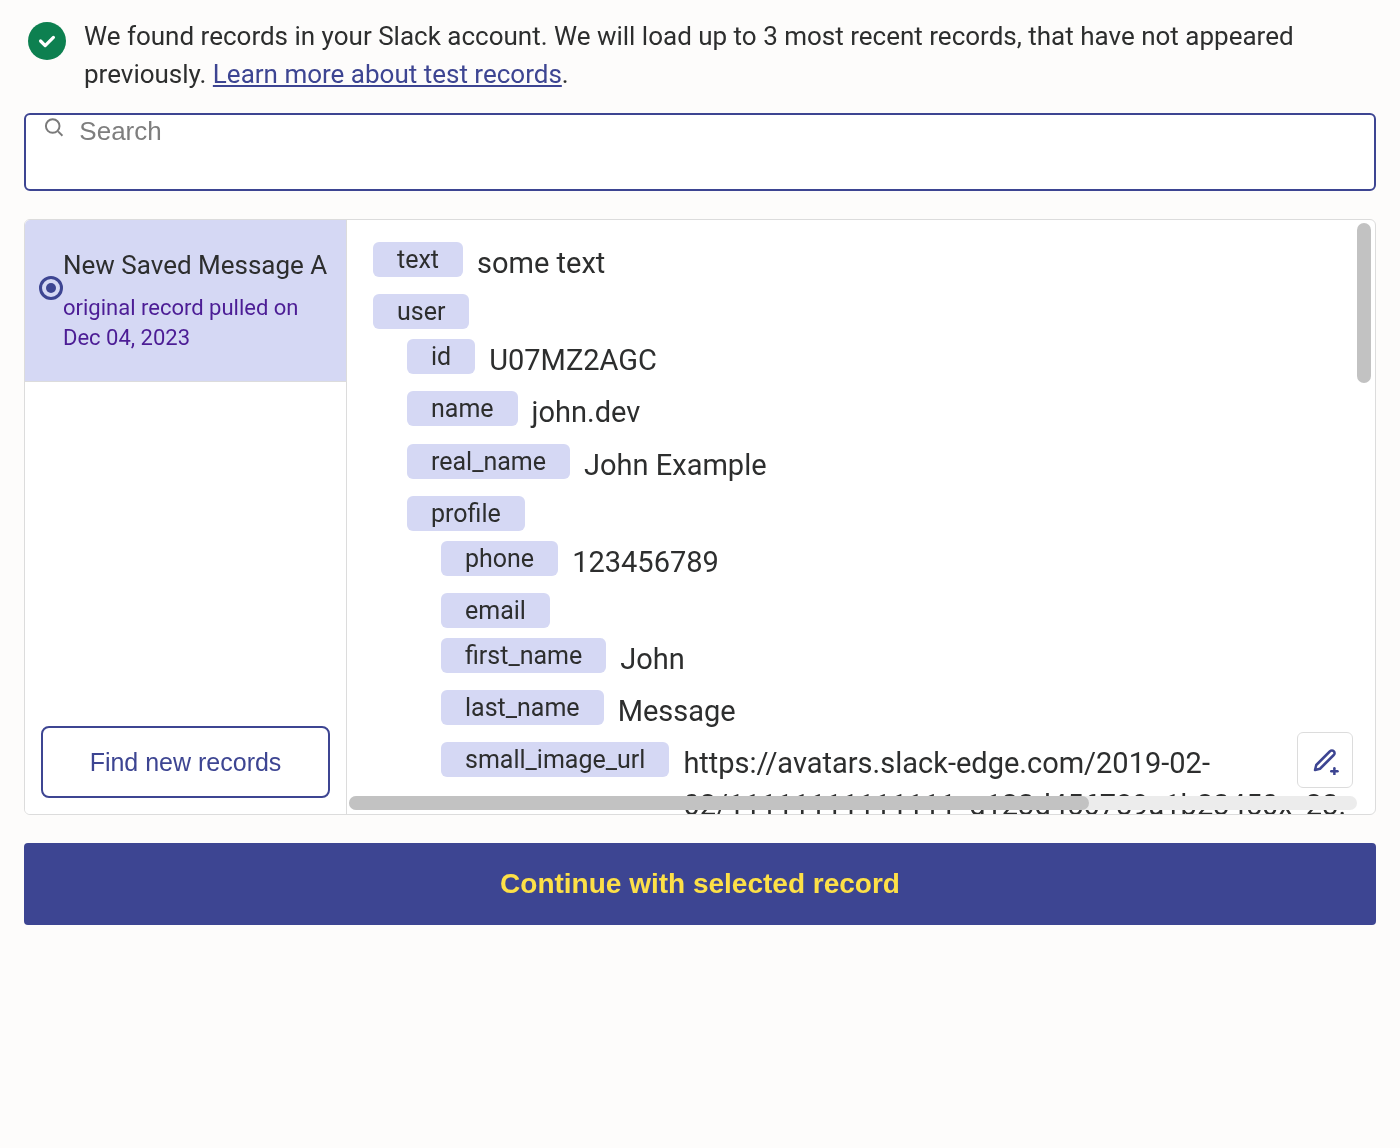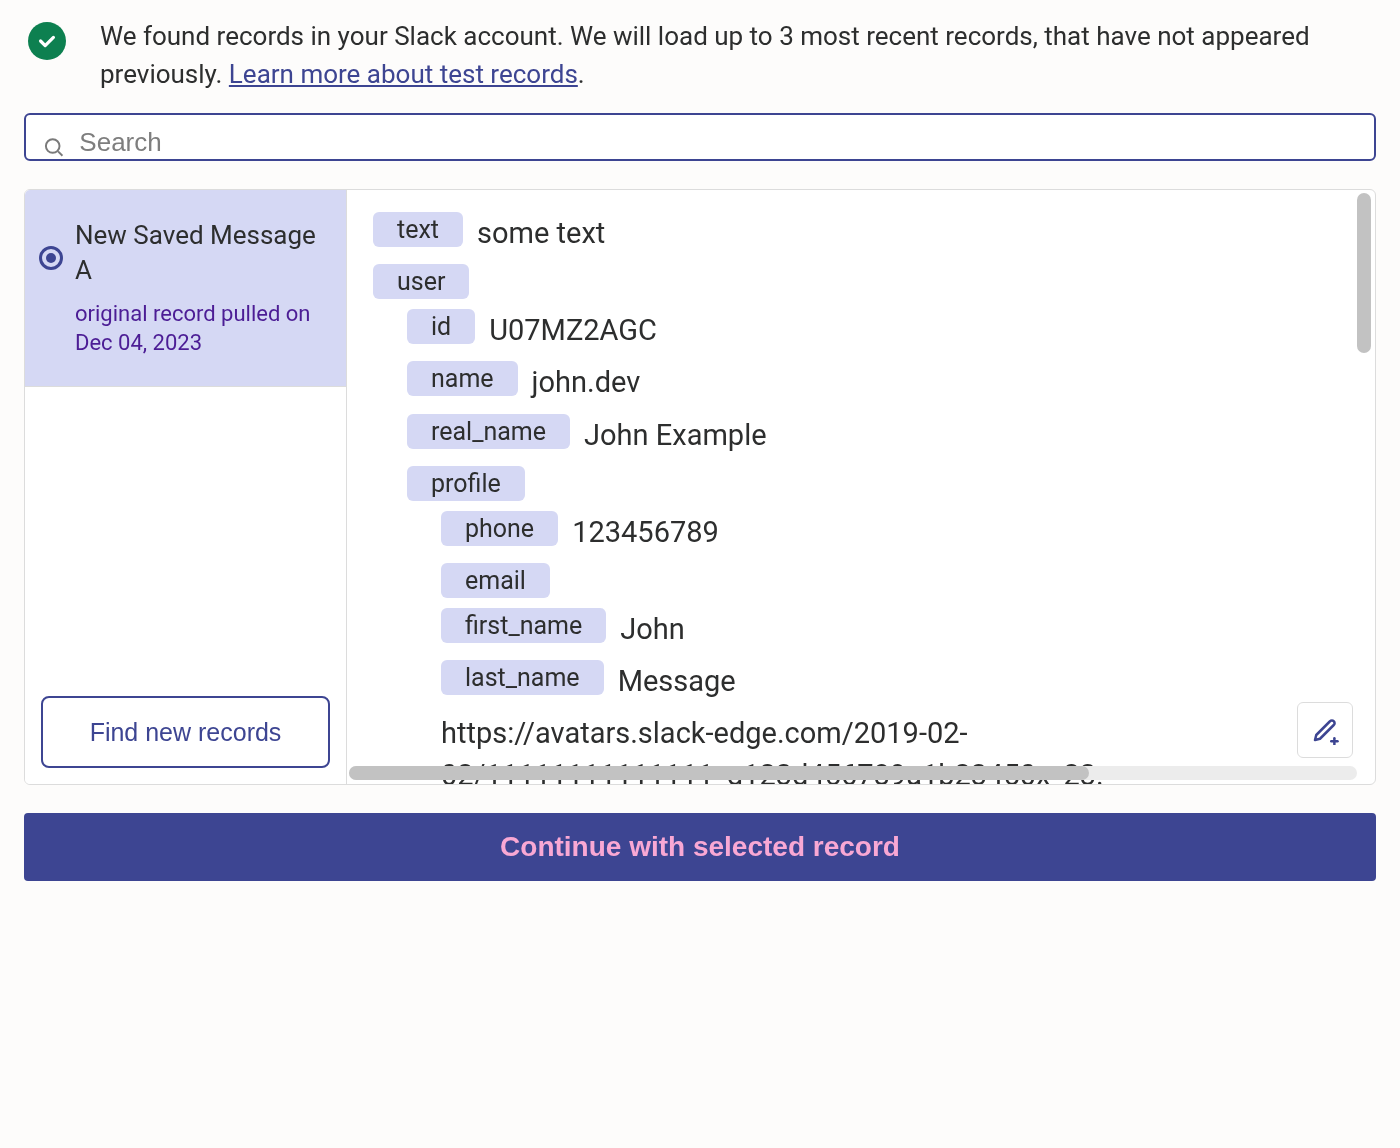--- a/index.html
+++ b/index.html
@@ -10,41 +10,41 @@
     color: #2d2e2e;
     width: 1400px;
     padding: 18px 0 30px 0;
   }
   .page { padding: 0 24px; }
 
   
   .alert {
     display: flex;
     align-items: flex-start;
-    gap: 34px;
+    gap: 18px;
     padding: 0 4px 20px 4px;
   }
   .check-badge {
     width: 38px; height: 38px;
     border-radius: 50%;
     background: #0d8050;
     display: flex; align-items: center; justify-content: center;
     margin-top: 4px;
     flex-shrink: 0;
   }
   .check-badge svg { width: 22px; height: 22px; stroke: #fff; }
   .alert-text { font-size: 26px; line-height: 1.45; color: #2d2e2e; }
   .alert-text a { color: #3d4592; text-decoration: underline; }
 
   
   .search-wrap {
-    display: flex; align-items: flex-end;
+    display: flex; align-items: flex-start;
     border: 2px solid #3d4592;
     border-radius: 6px;
-    height: 48px;
+    height: 78px;
     padding: 0 16px;
     background: #fff;
   }
   .search-wrap svg { width: 24px; height: 24px; stroke: #7a7a7a; }
   .search-wrap input {
     border: none; outline: none;
     font-size: 26px;
     color: #2d2e2e;
     width: 100%;
     margin-left: 12px;
@@ -68,21 +68,20 @@
     border-right: 1.5px solid #dcdcdc;
     display: flex;
     flex-direction: column;
     background: #fff;
   }
   .record-item {
     background: #d5d8f4;
     border-bottom: 1.5px solid #dcdcdc;
     padding: 28px 18px 28px 14px;
     display: flex;
-    gap: 12px;
     align-items: flex-start;
   }
   .radio-outer {
     width: 24px; height: 24px;
     border: 3px solid #3d4592;
     border-radius: 50%;
     display: flex; align-items: center; justify-content: center;
     margin-top: 28px;
     flex-shrink: 0;
   }
@@ -170,25 +169,25 @@
     background: #fff;
     display: flex; align-items: center; justify-content: center;
     cursor: pointer;
   }
   .edit-fab svg { width: 30px; height: 30px; stroke: #3d4592; fill: none; }
 
   
   .continue-btn {
     margin-top: 28px;
     width: 100%;
-    height: 68px;
+    height: 82px;
     border: none;
     border-radius: 4px;
     background: #3d4592;
-    color: #f9a8d4;
+    color: #fde047;
     font-size: 28px;
     font-weight: 700;
     cursor: pointer;
   }
 </style>
 </head>
 <body>
 
 <div class="page">
 
@@ -264,20 +263,21 @@
           </div>
         <div class="row indent2">
             <span class="key">first_name</span>
             <span class="val">John</span>
           </div>
         <div class="row indent2">
             <span class="key">last_name</span>
             <span class="val">Message</span>
           </div>
         <div class="row indent2">
+            <span class="key">small_image_url</span>
             <span class="val">https://avatars.slack-edge.com/2019-02-02/11111111111111_g123d456789a1b23450x_23.</span>
           </div>
         <div class="row indent2">
             <span class="key">medium_image_url</span>
             <span class="val">https://avatars.slack-edge.com/2019-02-02/11111111111111_g123d456789a1b234</span>
           </div>
       </div>
 
       <div class="edit-fab">
         <svg viewBox="0 0 24 24" stroke-width="2" stroke-linecap="round" stroke-linejoin="round">

